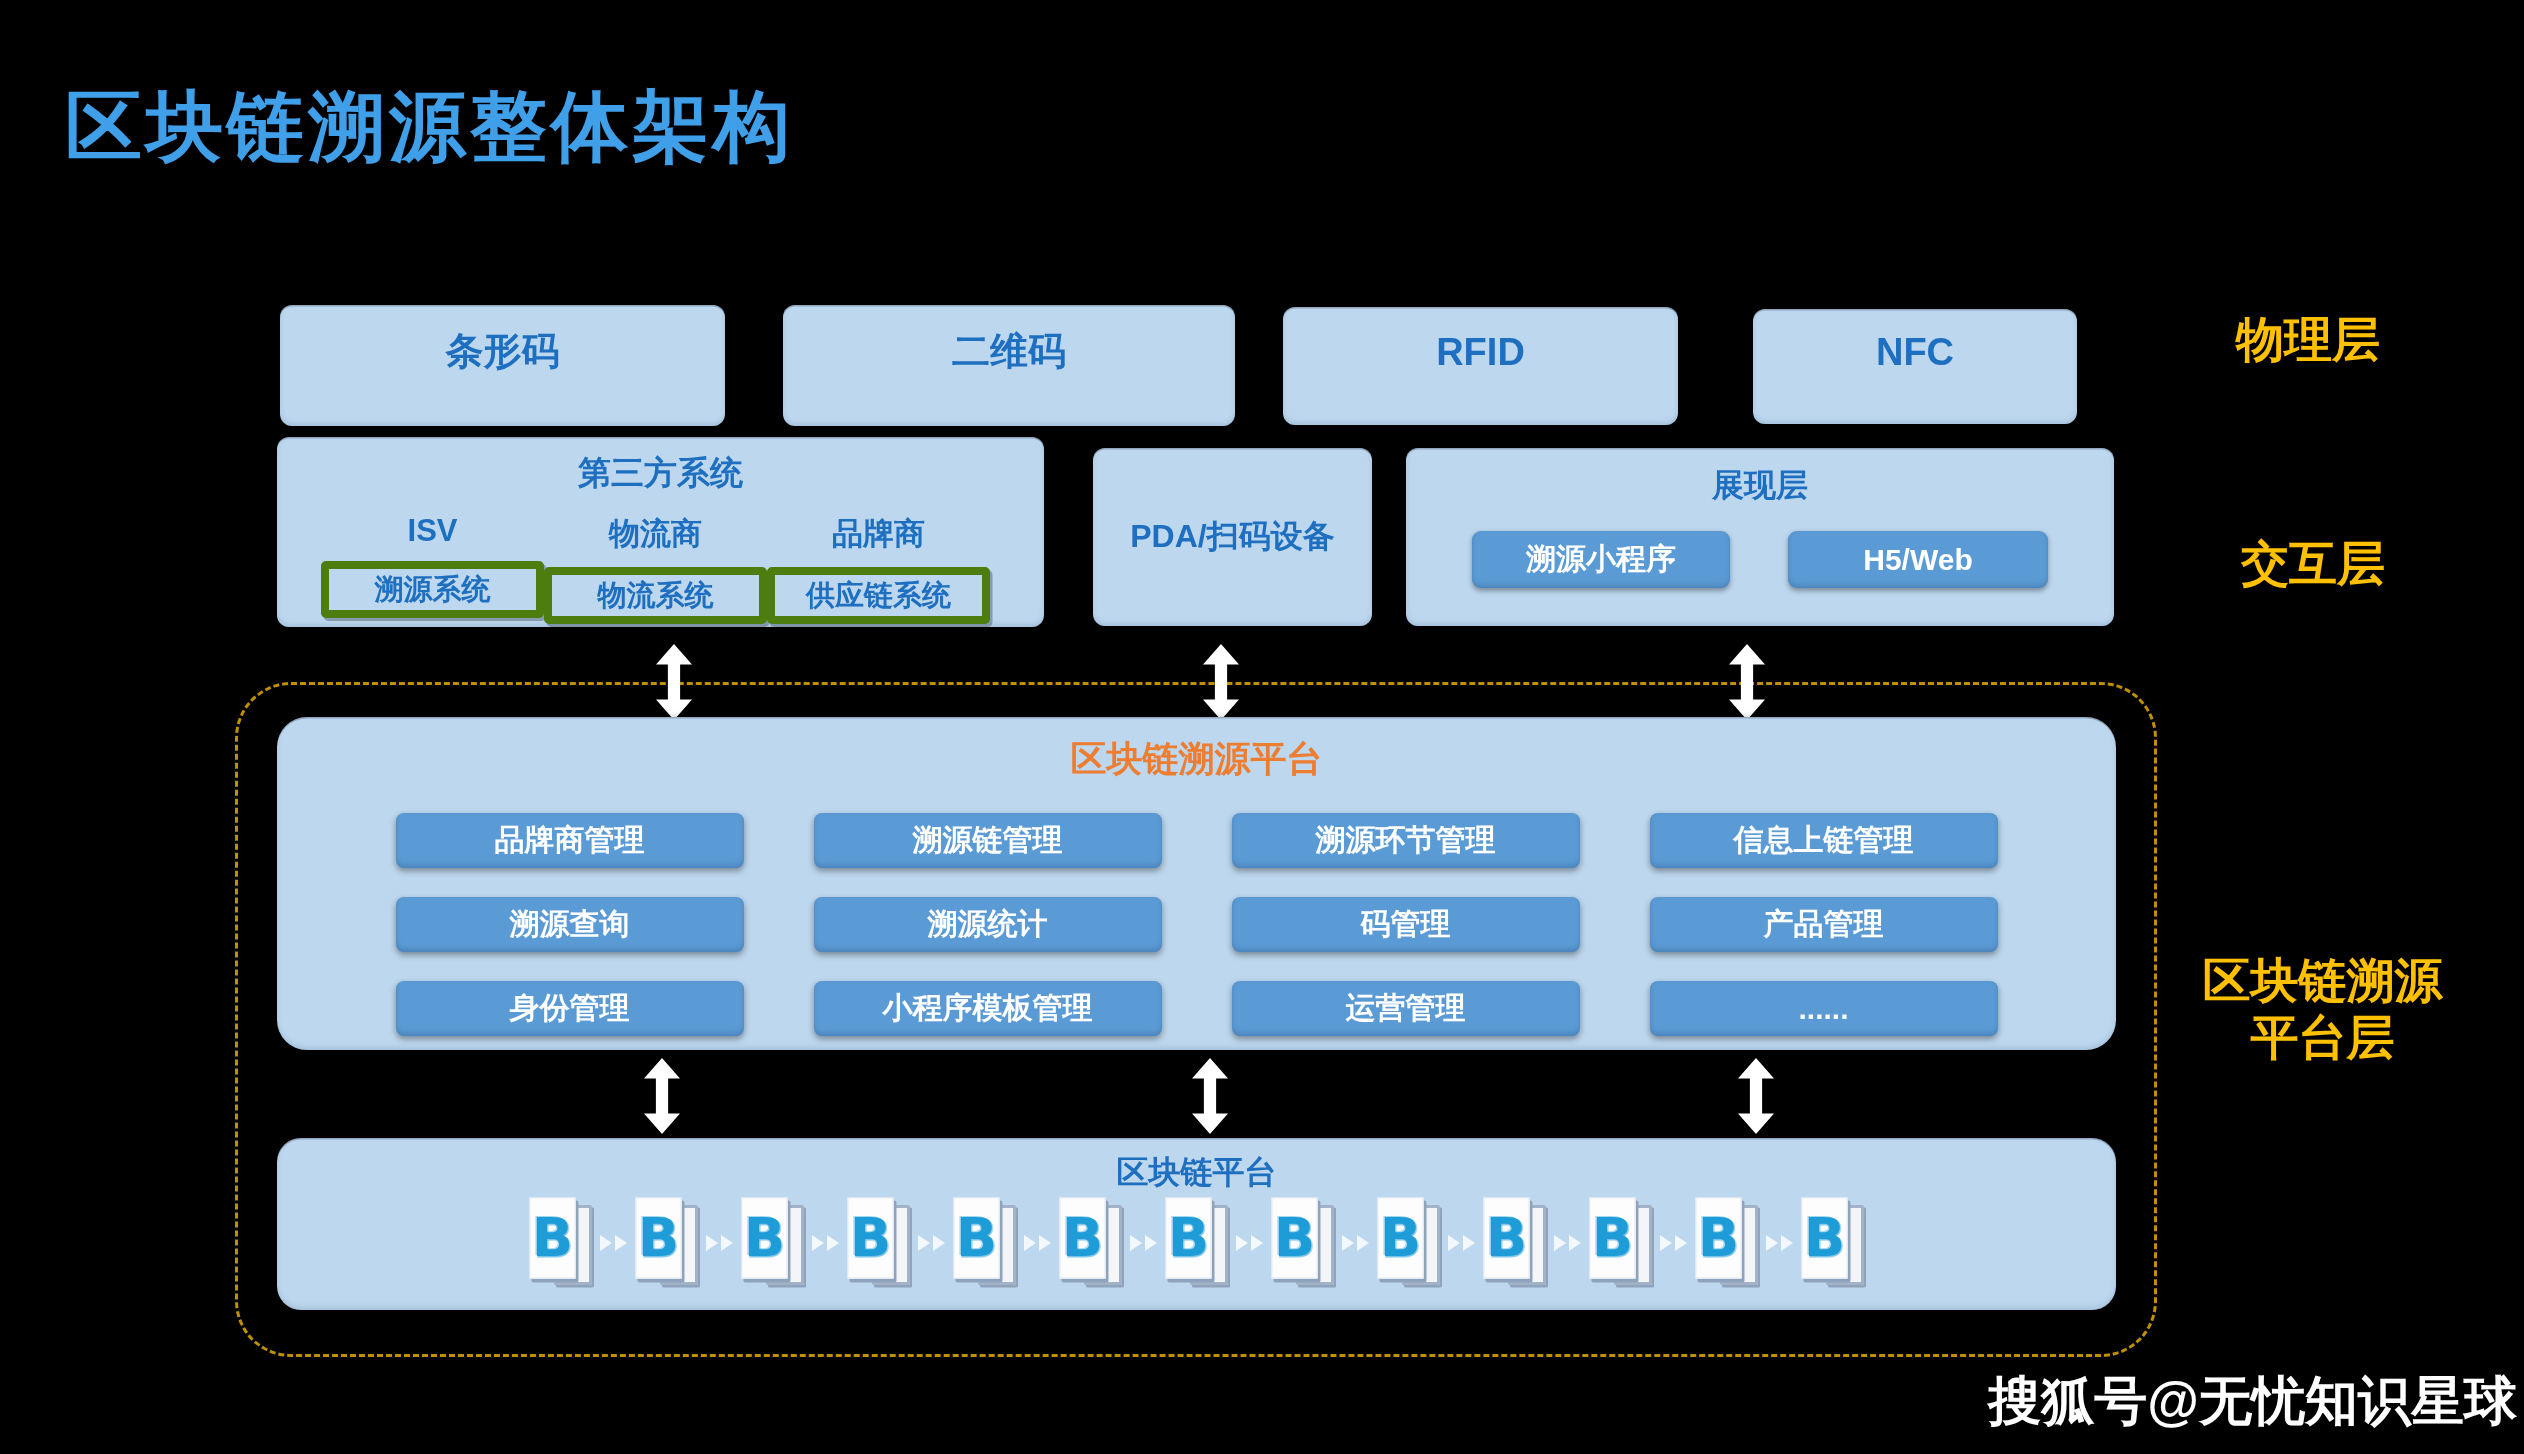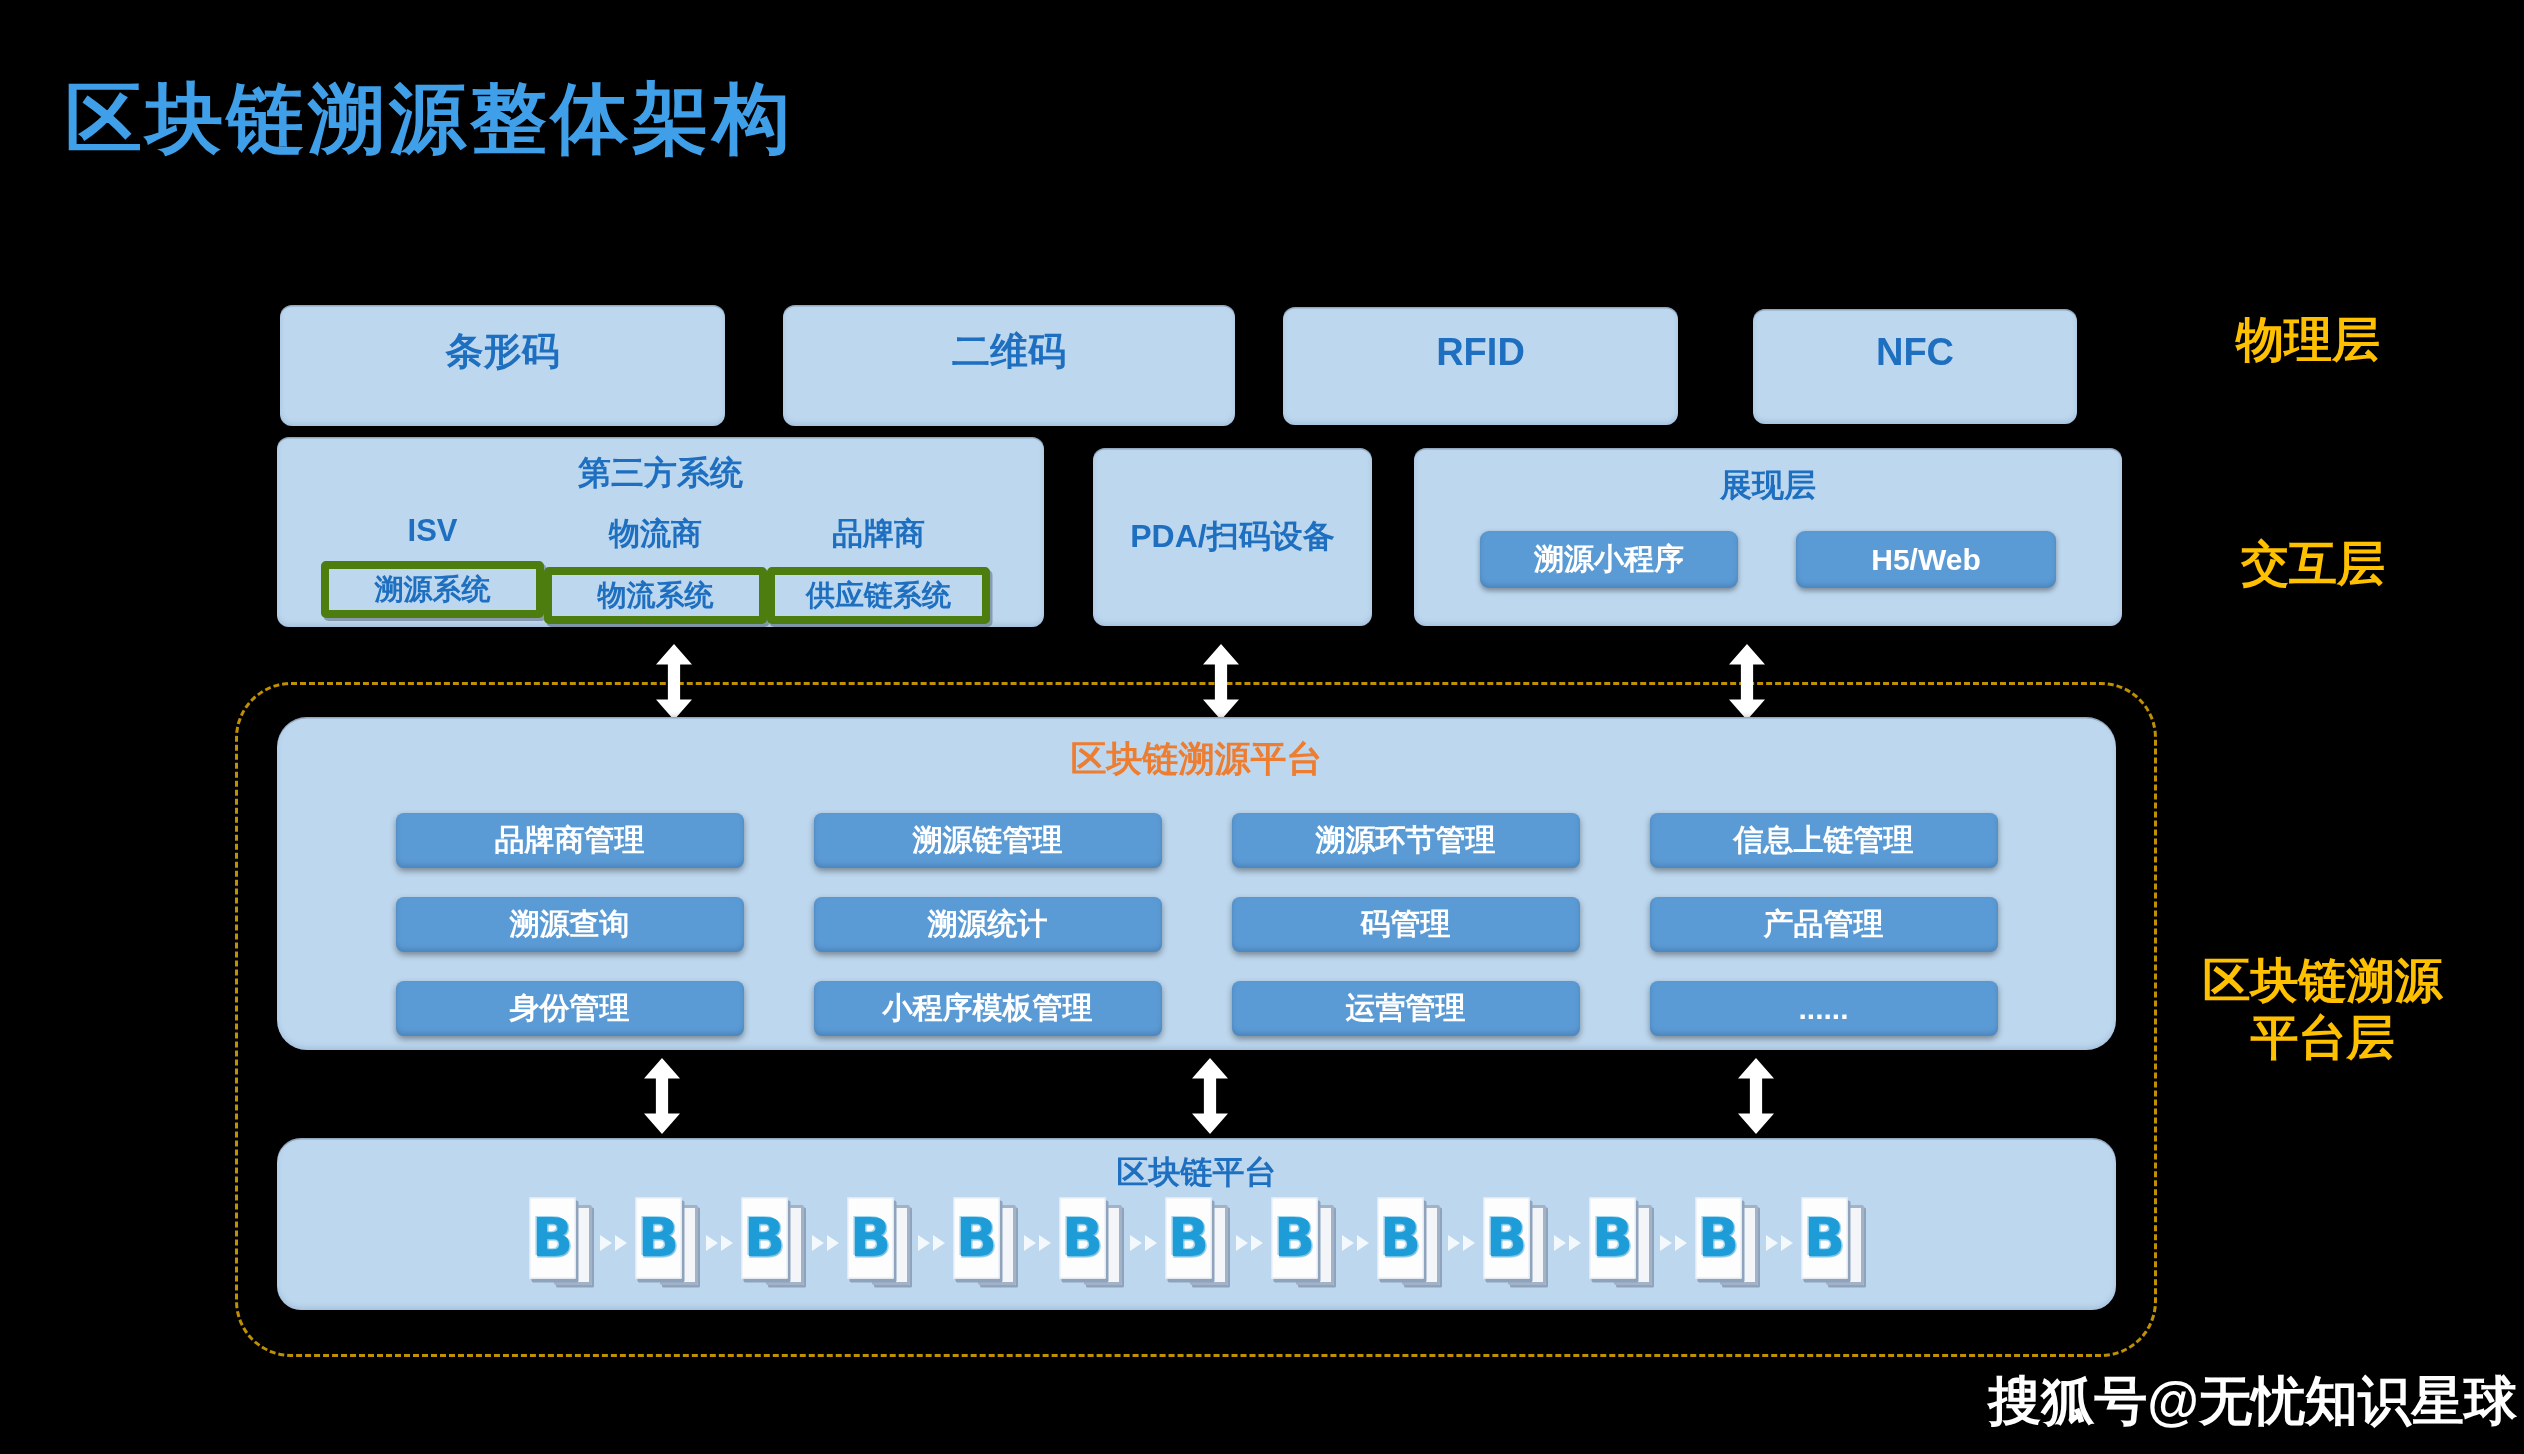--- a/index.html
+++ b/index.html
@@ -2,21 +2,21 @@
 <html style="--background: #000000; --title-blue: #3f9fe8; --box-fill: #bdd7ee; --box-text-blue: #1e6fc0; --accent-blue: #5b9bd5; --gold: #ffc000; --gold-dark: #bf9000; --orange: #ed7d31; --block-b-blue: #1e9cd7;font-size:8px"><head>
 <meta charset="utf-8">
 <style>
   html,body{margin:0;padding:0;background:#000;}
   .stage{
     position:relative;width:2585px;height:1454px;background:var(--background,#000);
     overflow:hidden;font-family:"Liberation Sans","DejaVu Sans",sans-serif;
   }
   
   .page-title{
-    position:absolute;left:65px;top:68px;
+    position:absolute;left:65px;top:76px;
     font-family:Liberation Sans, sans-serif;
     font-size:77px;font-weight:bold;color:var(--title-blue);
     letter-spacing:4px;text-shadow:2px 2.5px 1.5px rgba(0,0,0,.65);
   }
   
   .lightbox{
     position:absolute;background:var(--box-fill);border-radius:12px;
     box-shadow:0 3.5px 8px rgba(0,0,0,.55), inset 0 1.5px 0 rgba(20,30,50,.25), inset 0 -2.5px 5px rgba(110,140,175,.30);
   }
   .toprow-box{display:flex;align-items:center;justify-content:center;padding-bottom:28px;
@@ -134,21 +134,21 @@
         <div class="tp-role">品牌商</div>
         <div class="tp-sub">供应链系统</div>
       </div>
     </div>
   </div>
 
   <div class="lightbox pda-box" style="left:1093px;top:448px;width:279px;height:178px;">
     <span>PDA/扫码设备</span>
   </div>
 
-  <div class="lightbox" style="left:1406px;top:448px;width:708px;height:178px;margin-left:8px;">
+  <div class="lightbox" style="left:1406px;top:448px;width:708px;height:178px;">
     <div class="pres-title">展现层</div>
     <div class="pres-btn-row">
       <div class="accent-btn" style="width:258px;font-family:Liberation Serif, serif;">溯源小程序</div>
       <div class="accent-btn" style="width:260px;">H5/Web</div>
     </div>
   </div>
   <div class="layer-label" style="left:2192px;top:536px;width:242px;">交互层</div>
 
   <div class="dashed-zone"></div>
 

